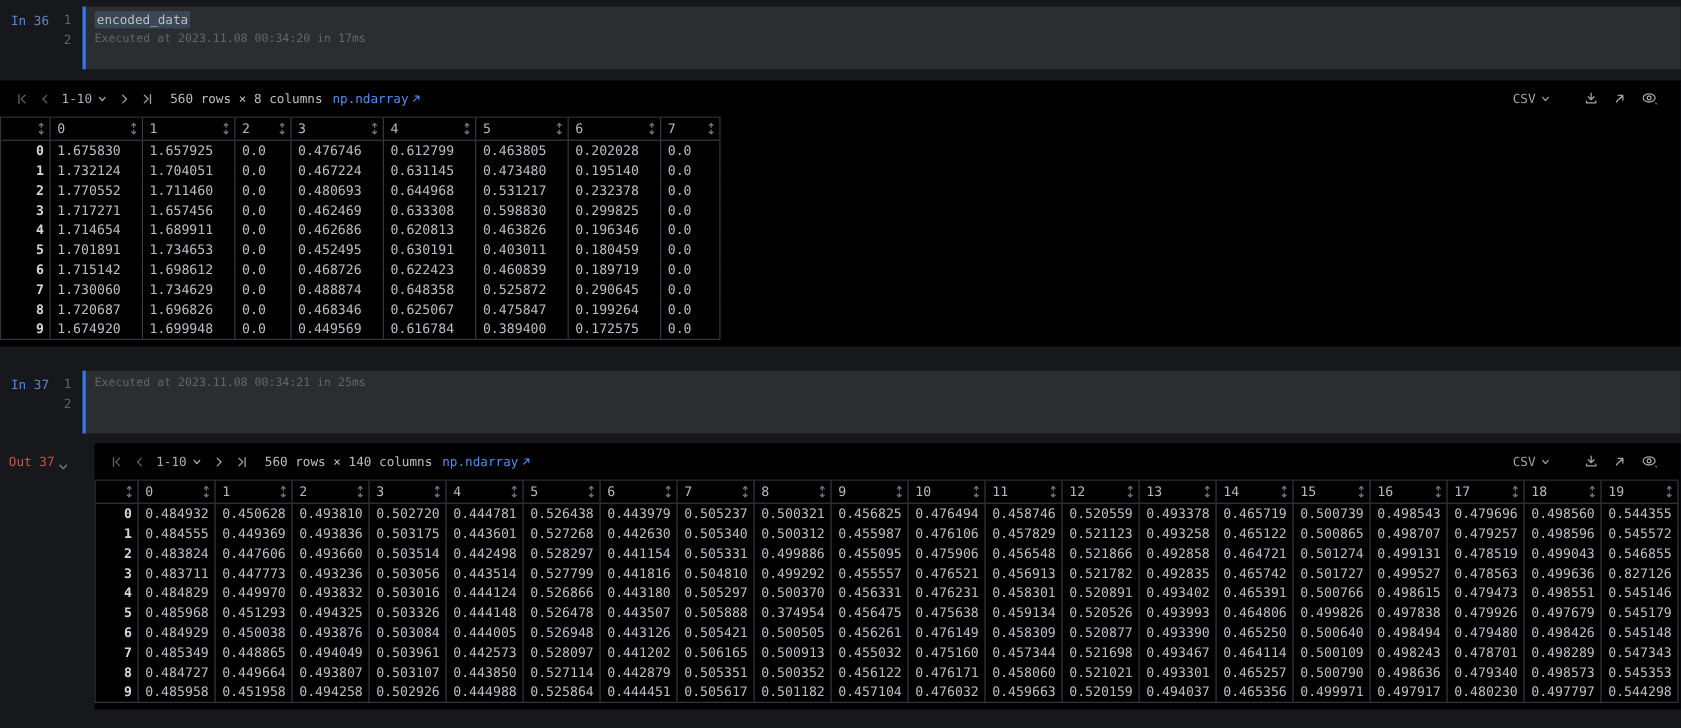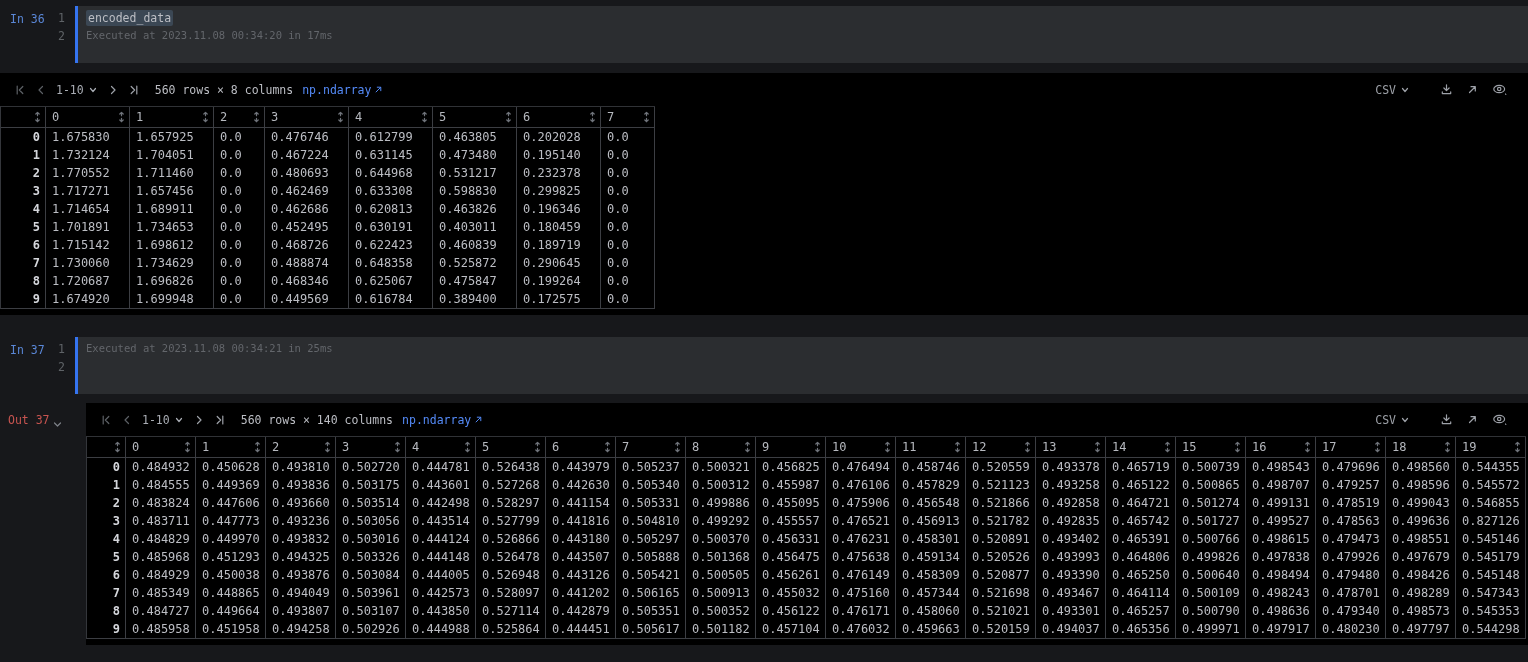--- a/index.html
+++ b/index.html
@@ -528,21 +528,21 @@
         </div><div class="trow">
           <div class="tcell tindex" style="width: 39px;">5</div>
           <div class="tcell" style="width: 70px;">0.485968</div>
           <div class="tcell" style="width: 70px;">0.451293</div>
           <div class="tcell" style="width: 70px;">0.494325</div>
           <div class="tcell" style="width: 70px;">0.503326</div>
           <div class="tcell" style="width: 70px;">0.444148</div>
           <div class="tcell" style="width: 70px;">0.526478</div>
           <div class="tcell" style="width: 70px;">0.443507</div>
           <div class="tcell" style="width: 70px;">0.505888</div>
-          <div class="tcell" style="width: 70px;">0.501368</div>
+          <div class="tcell" style="width: 70px;">0.374954</div>
           <div class="tcell" style="width: 70px;">0.456475</div>
           <div class="tcell" style="width: 70px;">0.475638</div>
           <div class="tcell" style="width: 70px;">0.459134</div>
           <div class="tcell" style="width: 70px;">0.520526</div>
           <div class="tcell" style="width: 70px;">0.493993</div>
           <div class="tcell" style="width: 70px;">0.464806</div>
           <div class="tcell" style="width: 70px;">0.499826</div>
           <div class="tcell" style="width: 70px;">0.497838</div>
           <div class="tcell" style="width: 70px;">0.479926</div>
           <div class="tcell" style="width: 70px;">0.497679</div>

